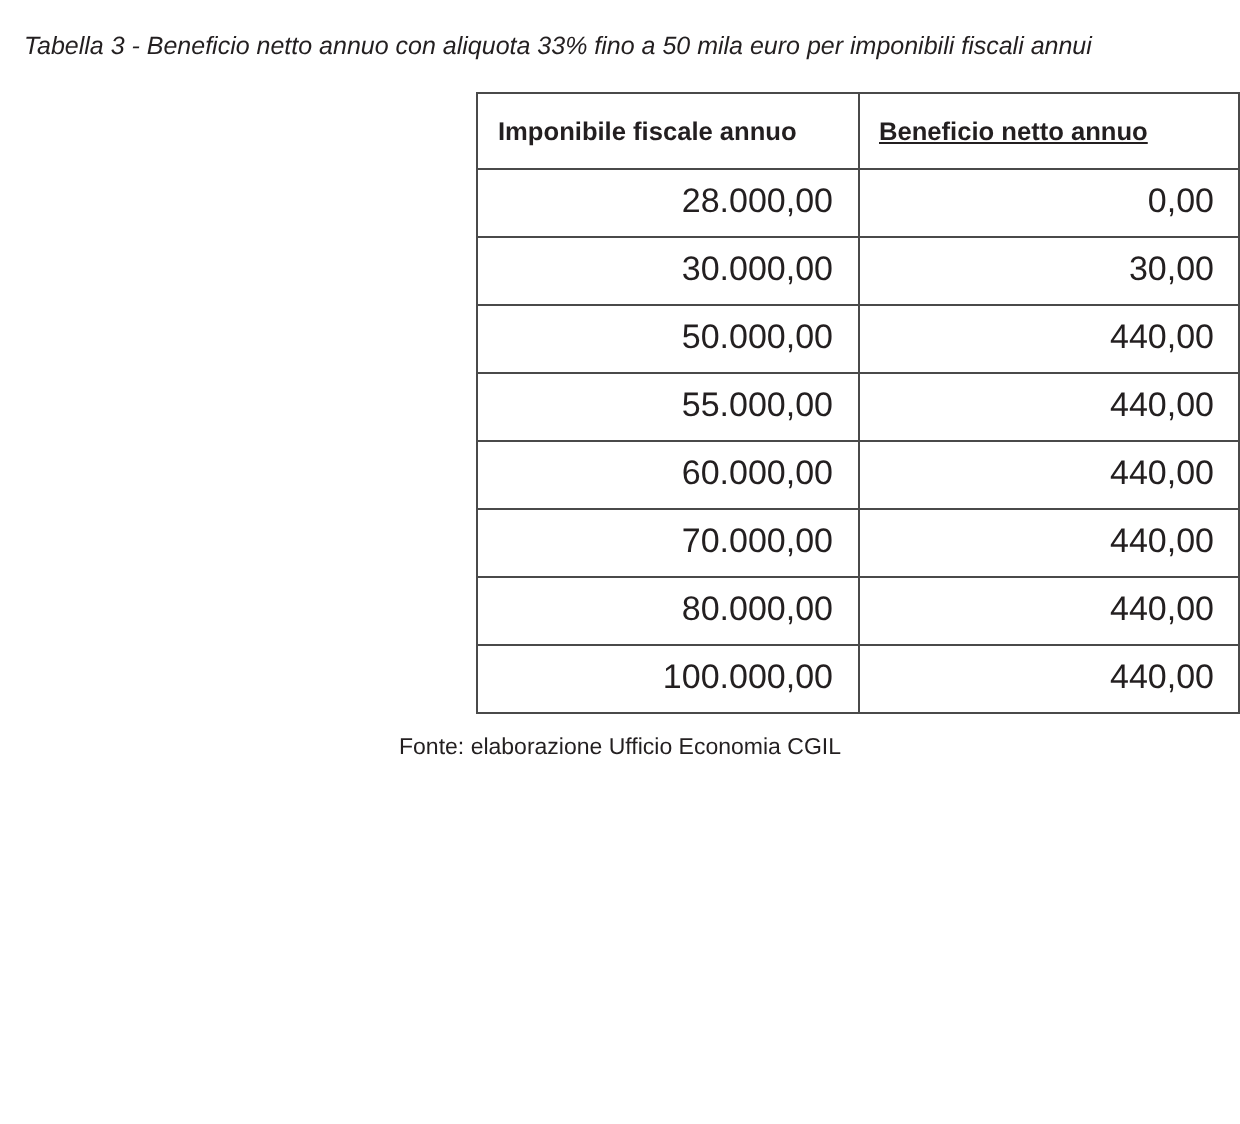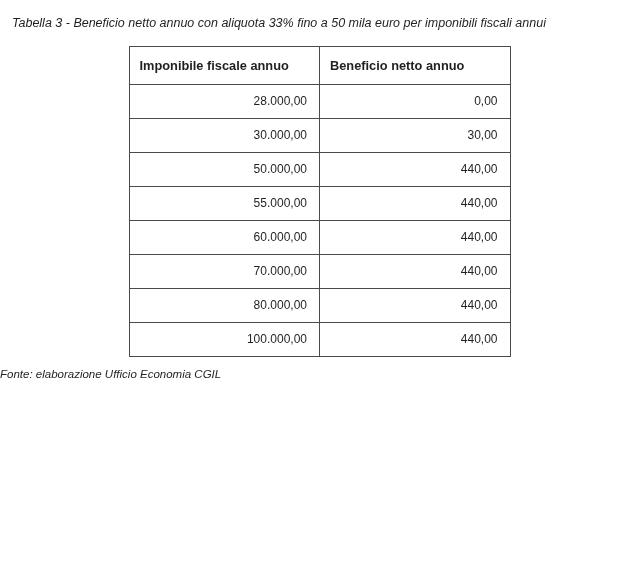--- a/index.html
+++ b/index.html
@@ -23,56 +23,56 @@
   .caption {
     font-size: 12.5px;
     font-style: italic;
     color: #231f20;
     padding: 15px 10px 0 12px;
     line-height: 1.35;
     white-space: nowrap;
   }
   .table-wrap {
     display: flex;
-    justify-content: center;
+    justify-content: flex-end;
     margin-top: 14px;
     margin-left: 19px;
   }
   table.data-table {
     border-collapse: collapse;
     width: 382px;
     table-layout: fixed;
   }
   table.data-table th,
   table.data-table td {
     border: 1px solid #4a4a4a;
     height: 34px;
     box-sizing: border-box;
     padding: 0 12px;
-    font-size: 12px;
+    font-size: 17px;
     color: #231f20;
   }
   table.data-table th {
     font-weight: bold;
     text-align: left;
     height: 38px;
     font-size: 12.8px;
     padding: 0 10px;
   }
   table.data-table th.col-b {
     text-align: left;
+    text-decoration: underline;
   }
   table.data-table td {
     text-align: right;
     font-weight: normal;
   }
   .source {
-    text-align: left;
+    text-align: center;
     font-size: 11.5px;
-    font-style: italic;
     color: #231f20;
     margin-top: 11px;
   }
 </style>
 </head>
 <body>
 
 <div class="page">
 
   <div class="caption">Tabella 3 - Beneficio netto annuo con aliquota 33% fino a 50 mila euro per imponibili fiscali annui</div>

